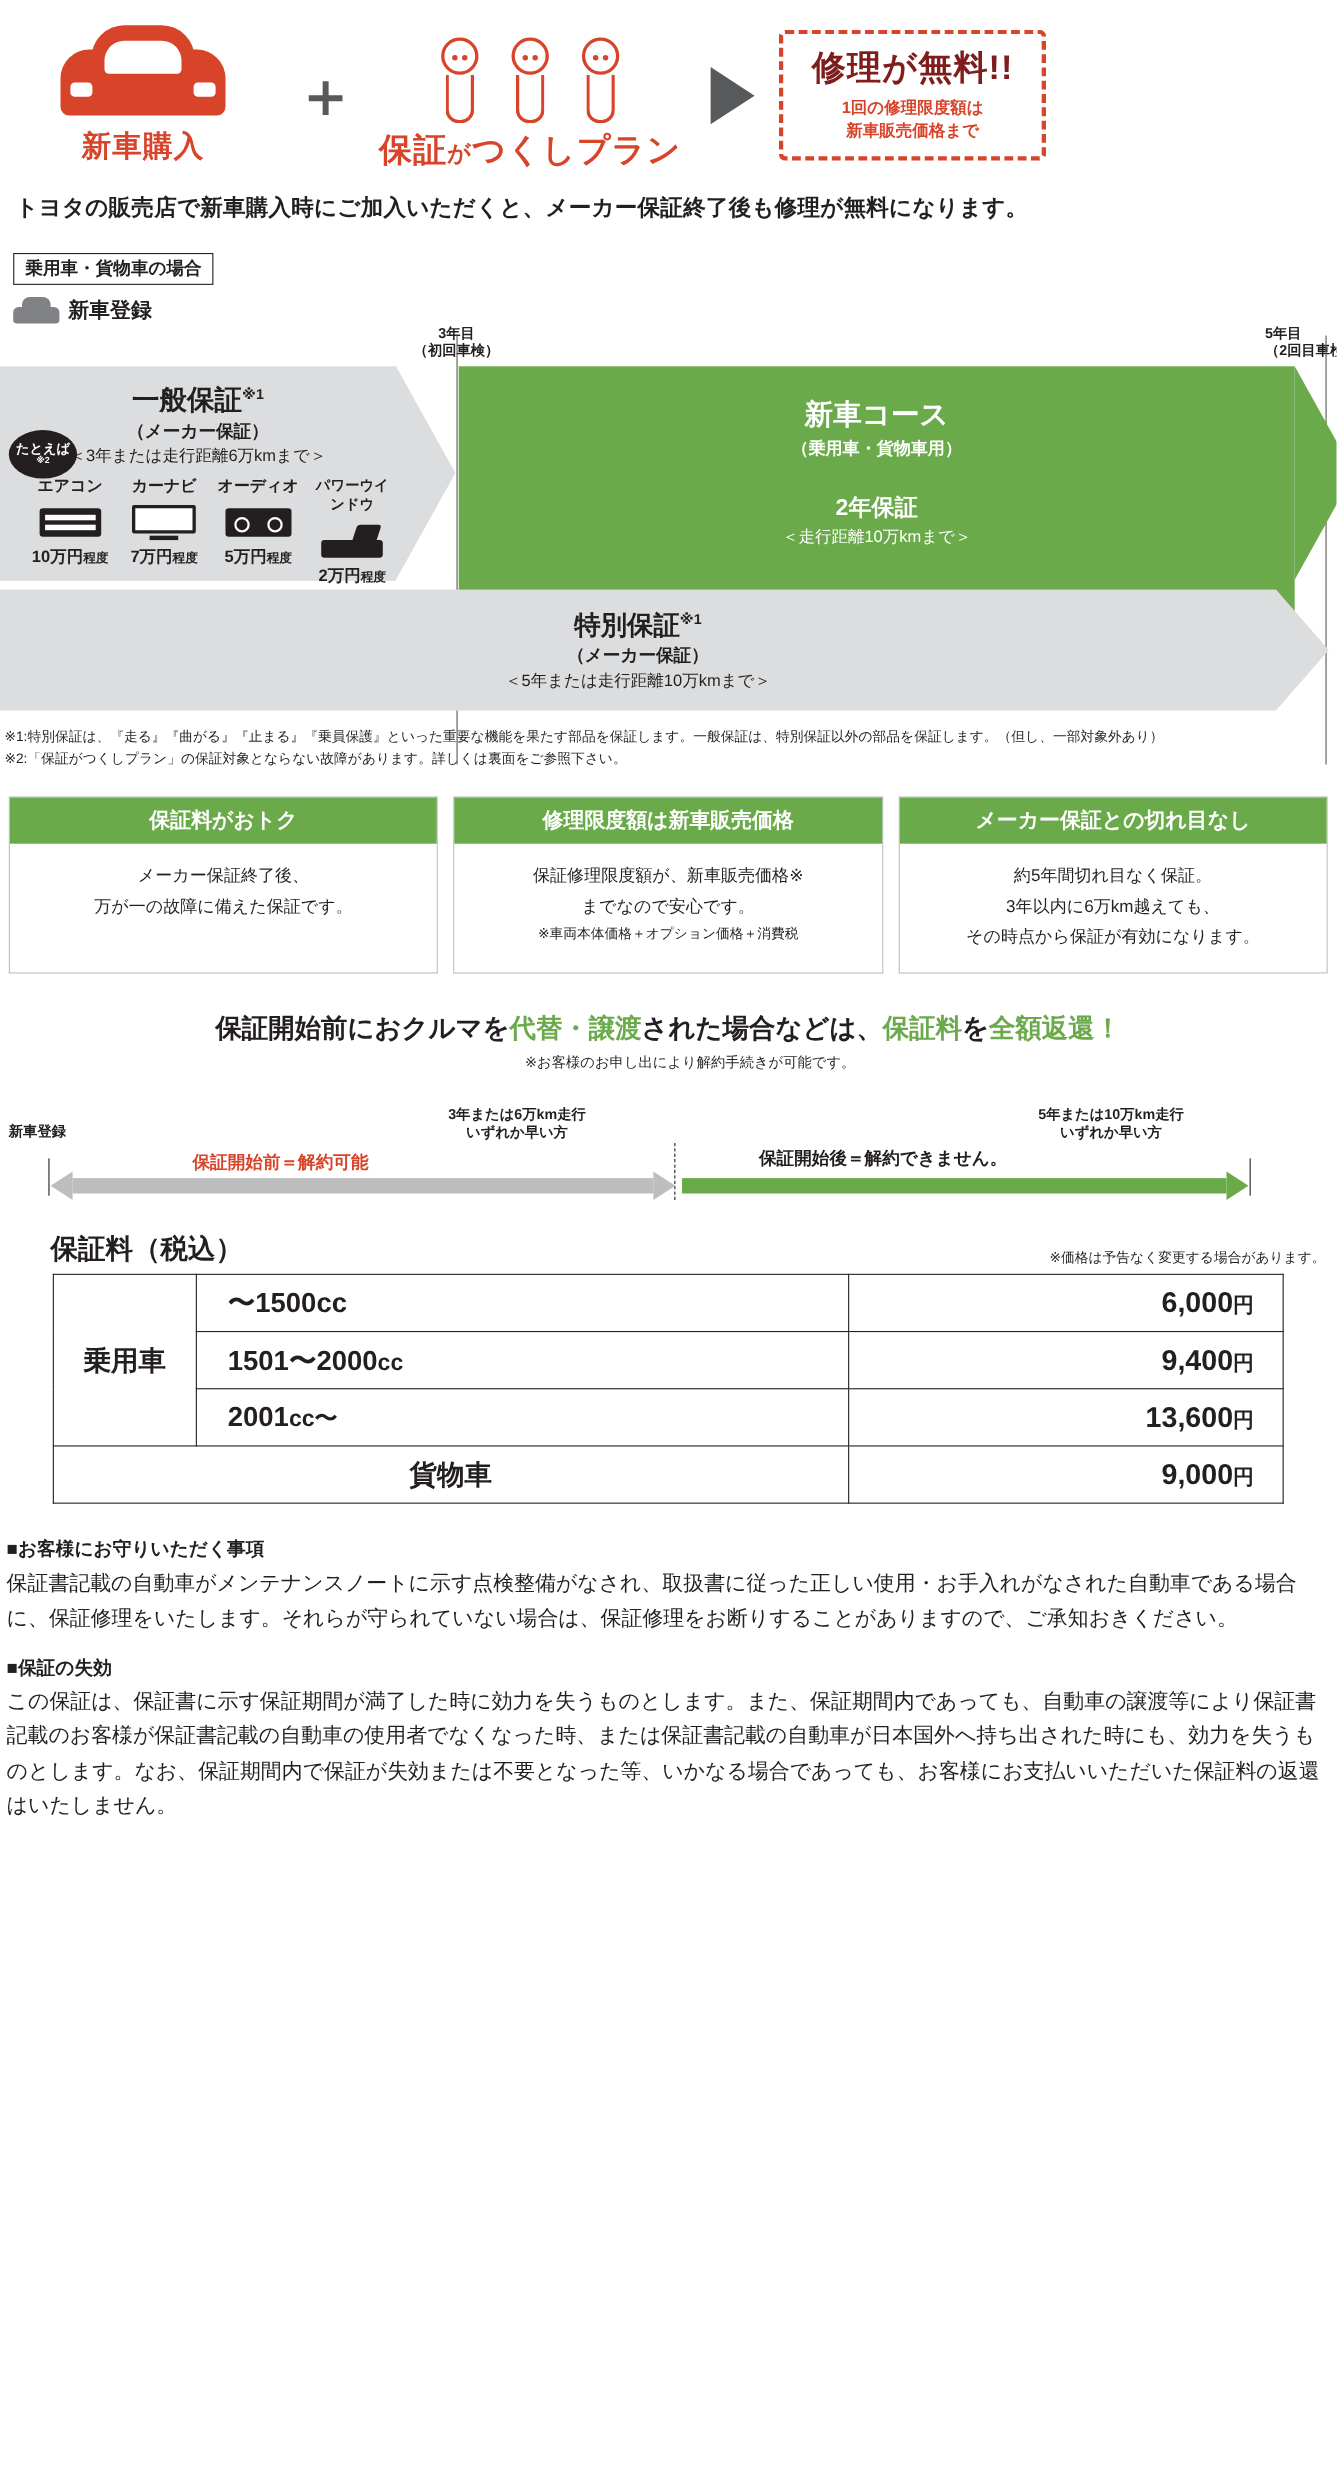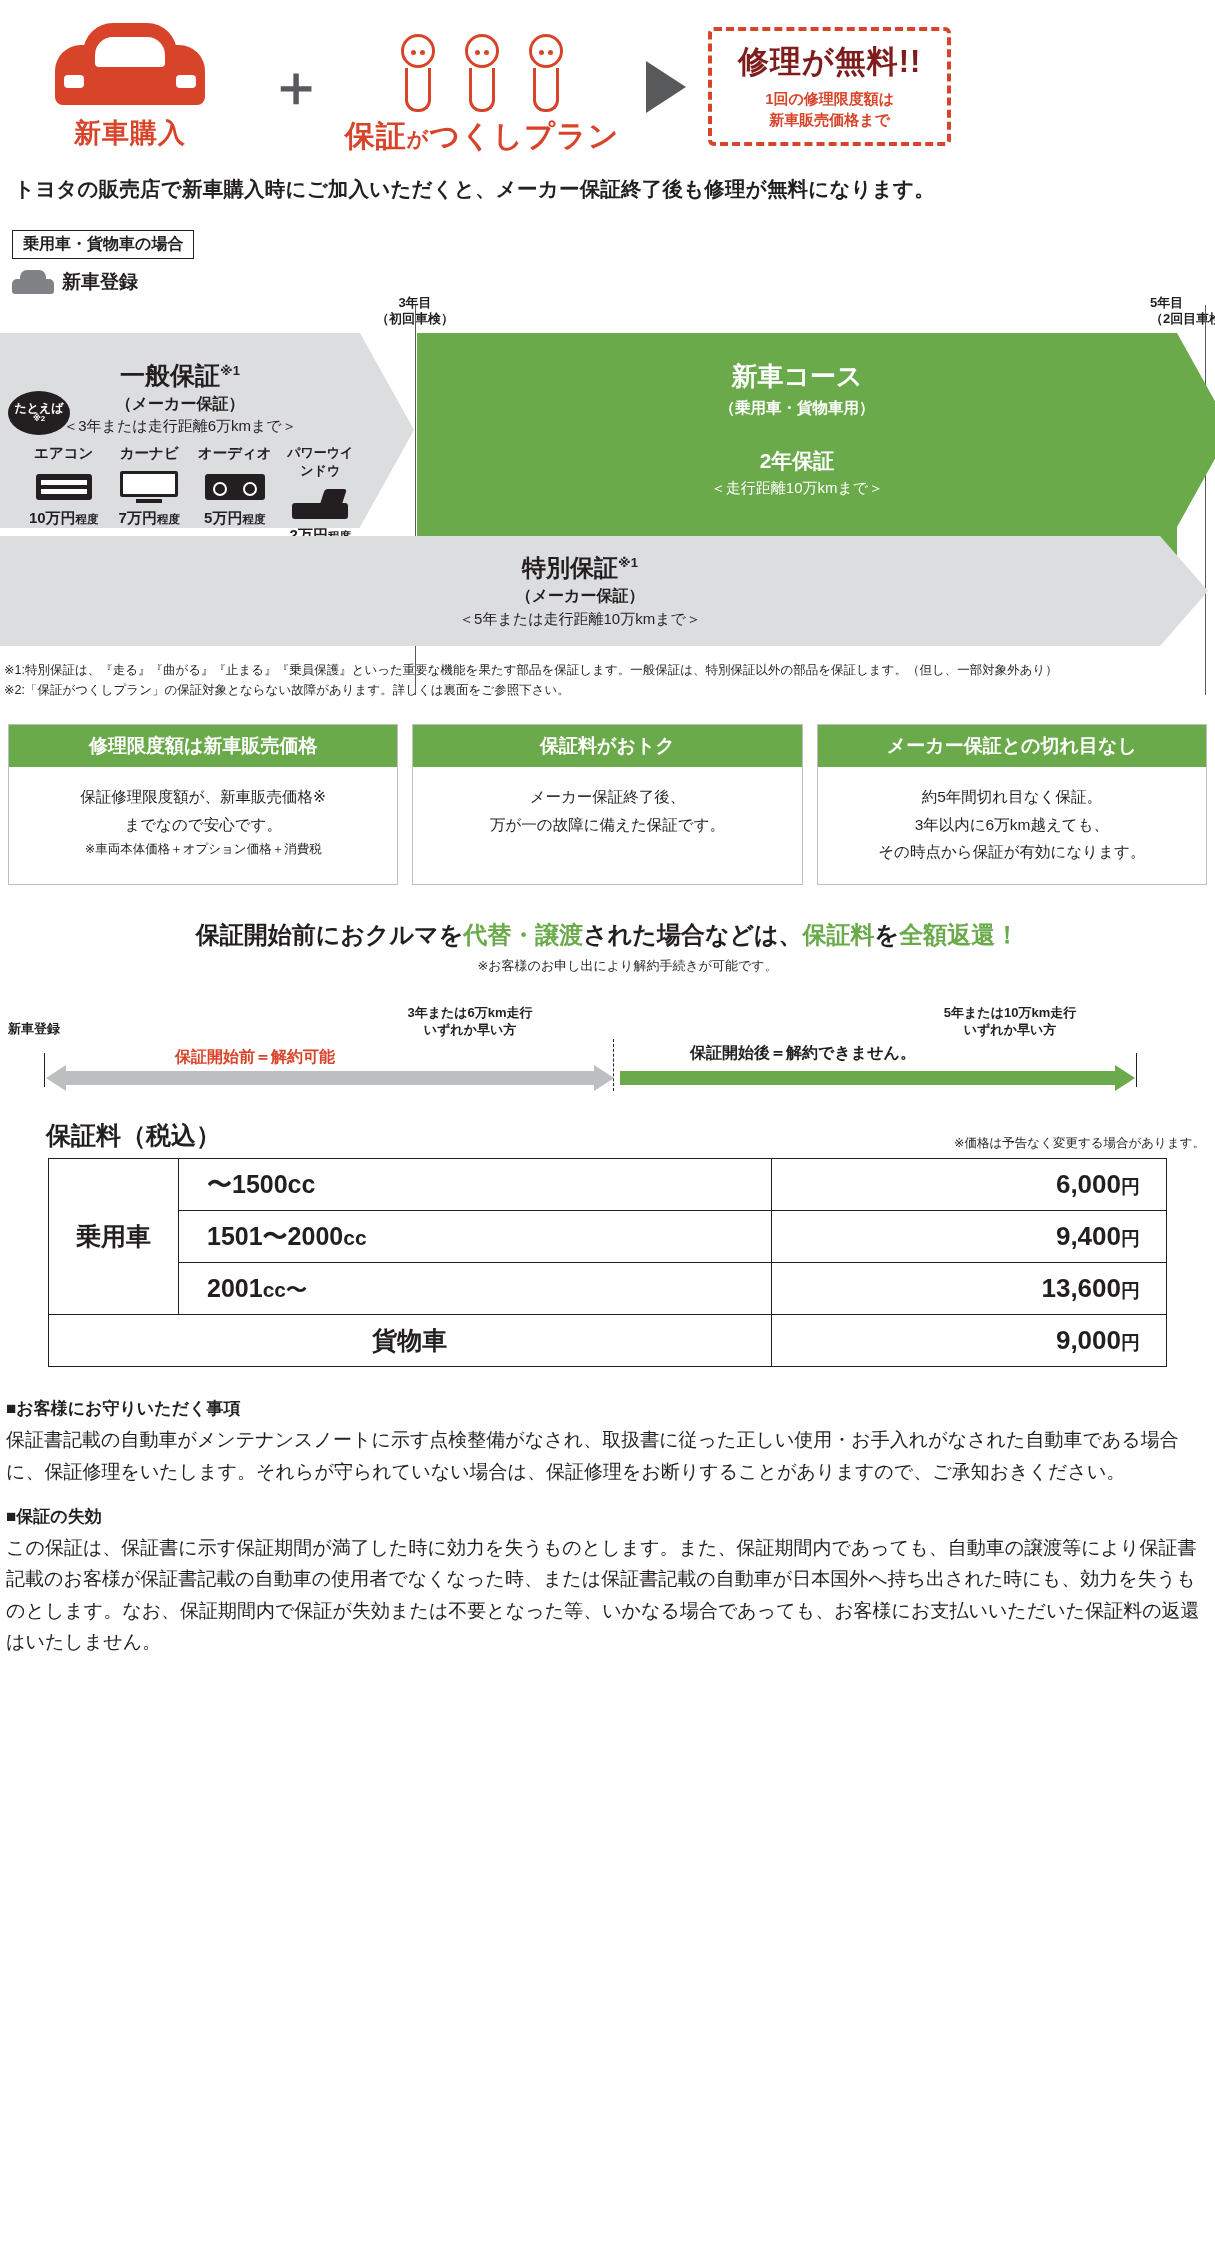--- a/index.html
+++ b/index.html
@@ -75,21 +75,21 @@
 
   .tick-labels { position:relative; height:34px; }
   .tick { position:absolute; text-align:center; font-size:13px; line-height:1.25; font-weight:bold; }
   .vline { position:absolute; width:1px; background:#58595b; }
 
   .bars { position:relative; margin-top:4px; }
   .bar-gray {
     position:relative; background:#dcdddf; height:195px;
   }
 
-  .gen-title { text-align:center; padding-top:26px; }
+  .gen-title { text-align:center; padding-top:14px; }
   .gen-title .t1 { font-size:25px; font-weight:bold; }
   .gen-title .sup { font-size:13px; vertical-align:super; }
   .gen-title .t2 { font-size:16px; font-weight:bold; margin-top:2px; }
   .gen-title .t3 { font-size:15px; margin-top:2px; }
 
   .tatoeba {
     position:absolute; left:8px; top:58px; width:62px;height:44px;background:#231f20;border-radius:50%;
     color:#fff; font-size:12px; font-weight:bold; display:flex;align-items:center;justify-content:center;
     flex-direction:column; line-height:1.1;
   }
@@ -334,32 +334,32 @@
     </div>
 
     <div class="notes">
       <div>※1:特別保証は、『走る』『曲がる』『止まる』『乗員保護』といった重要な機能を果たす部品を保証します。一般保証は、特別保証以外の部品を保証します。（但し、一部対象外あり）</div>
       <div>※2:「保証がつくしプラン」の保証対象とならない故障があります。詳しくは裏面をご参照下さい。</div>
     </div>
   </div>
 
   <div class="feat-row">
     <div class="feat">
+      <div class="feat-h">保証料がおトク</div>
+      <div class="feat-b">
+        <div>メーカー保証終了後、</div>
+        <div>万が一の故障に備えた保証です。</div>
+      </div>
+    </div>
+    <div class="feat">
       <div class="feat-h">修理限度額は新車販売価格</div>
       <div class="feat-b">
         <div>保証修理限度額が、新車販売価格※</div>
         <div>までなので安心です。</div>
         <div class="tiny">※車両本体価格＋オプション価格＋消費税</div>
-      </div>
-    </div>
-    <div class="feat">
-      <div class="feat-h">保証料がおトク</div>
-      <div class="feat-b">
-        <div>メーカー保証終了後、</div>
-        <div>万が一の故障に備えた保証です。</div>
       </div>
     </div>
     <div class="feat">
       <div class="feat-h">メーカー保証との切れ目なし</div>
       <div class="feat-b">
         <div>約5年間切れ目なく保証。</div>
         <div>3年以内に6万km越えても、</div>
         <div>その時点から保証が有効になります。</div>
       </div>
     </div>

